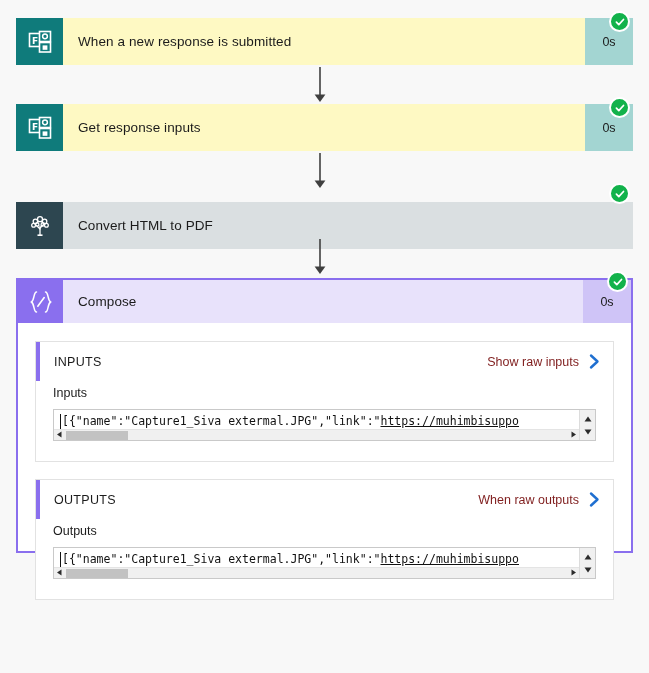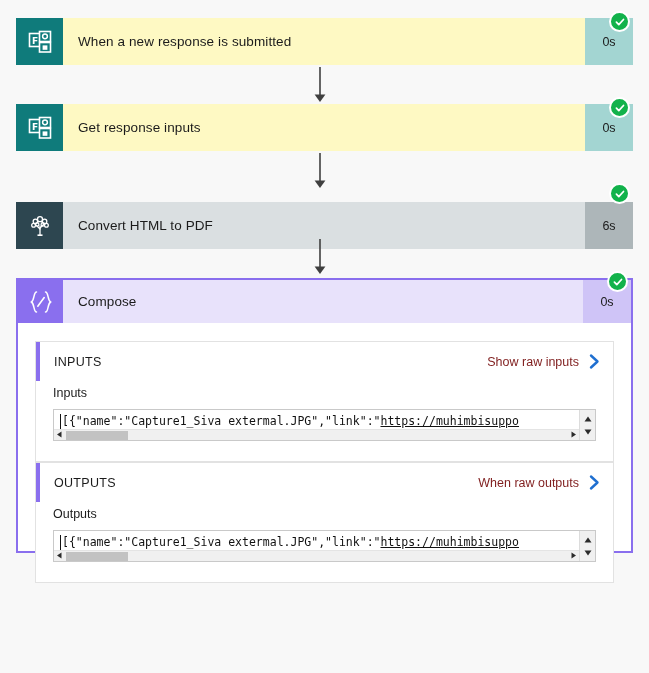--- a/index.html
+++ b/index.html
@@ -117,20 +117,21 @@
     display:flex; align-items:center; justify-content:center; font-size:12.5px; color:#1b1b1b; }
 
   .compose-body {
     padding: 18px 17px 0 17px;
   }
 
   
   .io-panel {
     border: 1px solid #e2e2e2;
     background: #ffffff;
+    margin-bottom: 17px;
   }
   .io-header {
     height: 39px;
     display: flex;
     align-items: center;
     border-left: 4px solid #8a6fee;
     padding-left: 14px;
     padding-right: 12px;
     box-sizing: border-box;
   }
@@ -322,21 +323,20 @@
           <circle cx="17.6" cy="8.4" r="2.2"></circle>
           <circle cx="6.6" cy="12.2" r="1.9"></circle>
           <circle cx="19.4" cy="12.2" r="1.9"></circle>
           <circle cx="10.2" cy="11.4" r="1.7"></circle>
           <circle cx="15.8" cy="11.4" r="1.7"></circle>
         </g>
         <rect x="10.5" y="21.4" width="5" height="1.6" fill="#ffffff"></rect>
       </svg>
     </div>
     <div class="node-title">Convert HTML to PDF</div>
-    <div class="node-duration">6s</div>
   </div>
   <div class="status-badge" style="left:609px; top:183px;">
     <svg width="12" height="12" viewBox="0 0 12 12" aria-hidden="true">
       <path d="M2.4 6.2 L4.8 8.6 L9.5 3.5" fill="none" stroke="#ffffff" stroke-width="1.7" stroke-linecap="round" stroke-linejoin="round"></path>
     </svg>
   </div>
 
   <div class="connector" style="left:313px; top:239px;">
     <svg width="14" height="37" viewBox="0 0 14 37" aria-hidden="true">
       <line x1="7" y1="0" x2="7" y2="29" stroke="#3f3f3f" stroke-width="1.6"></line>

